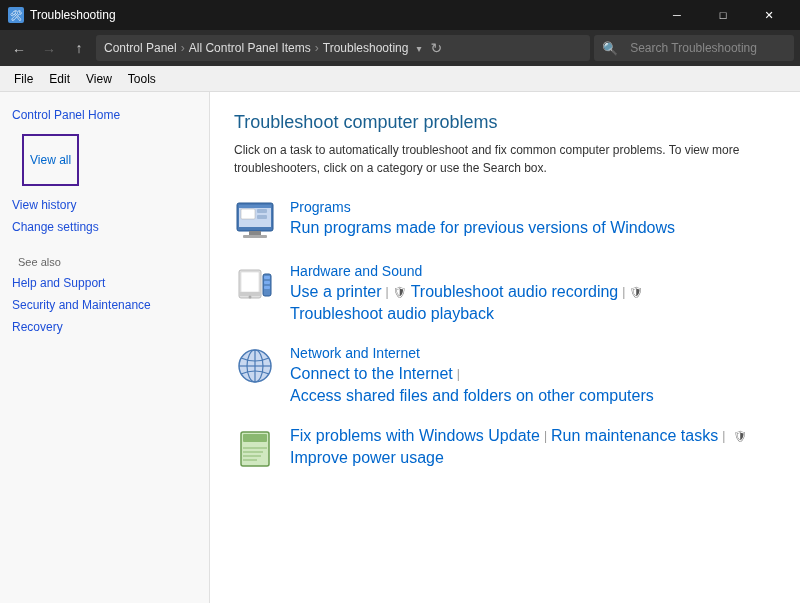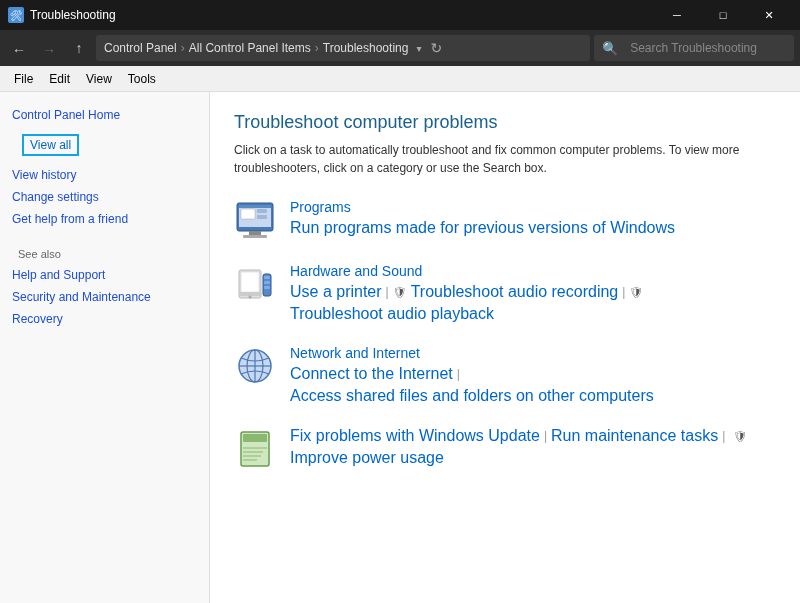--- a/index.html
+++ b/index.html
@@ -79,23 +79,23 @@
       background: #f8f8f8;
       border-right: 1px solid #e0e0e0;
       padding: 12px 0;
       flex-shrink: 0;
     }
     .sidebar-link {
       display: block; padding: 4px 12px; font-size: 12px; color: #1d4ed8; cursor: pointer;
       text-decoration: none;
     }
     .sidebar-link.view-all {
-      border: 2px solid #0ea5e9;
+      border: 2px solid #4c1d95;
       margin: 4px 12px;
-      padding: 2px 6px;
+      padding: 17px 6px;
       display: inline-block;
       color: #0066cc;
     }
     .sidebar-divider { margin: 14px 0 6px 0; }
     .sidebar-see-also { padding: 4px 18px; font-size: 11px; color: #666; }
 
     
     .content {
       flex: 1;
       padding: 20px 24px;
@@ -163,21 +163,20 @@
 
 <div class="main-layout">
 
   <div class="sidebar">
     <a class="sidebar-link">Control Panel Home</a>
     <div style="padding: 4px 10px;">
       <a class="sidebar-link view-all">View all</a>
     </div>
     <a class="sidebar-link">View history</a>
     <a class="sidebar-link">Change settings</a>
-    <a class="sidebar-link">Get help from a friend</a>
 
     <div class="sidebar-divider"></div>
     <div class="sidebar-see-also">See also</div>
     <a class="sidebar-link">Help and Support</a>
     <a class="sidebar-link">Security and Maintenance</a>
     <a class="sidebar-link">Recovery</a>
   </div>
 
   <div class="content">
     <div class="content-title">Troubleshoot computer problems</div>

